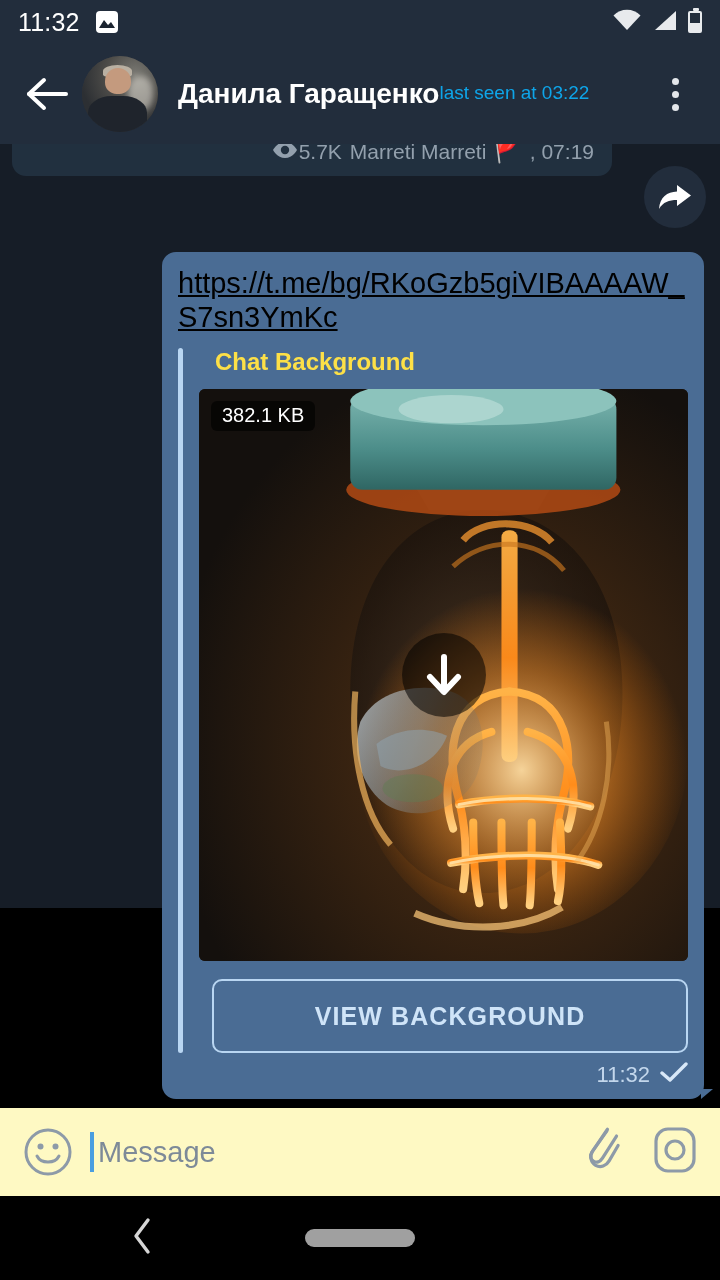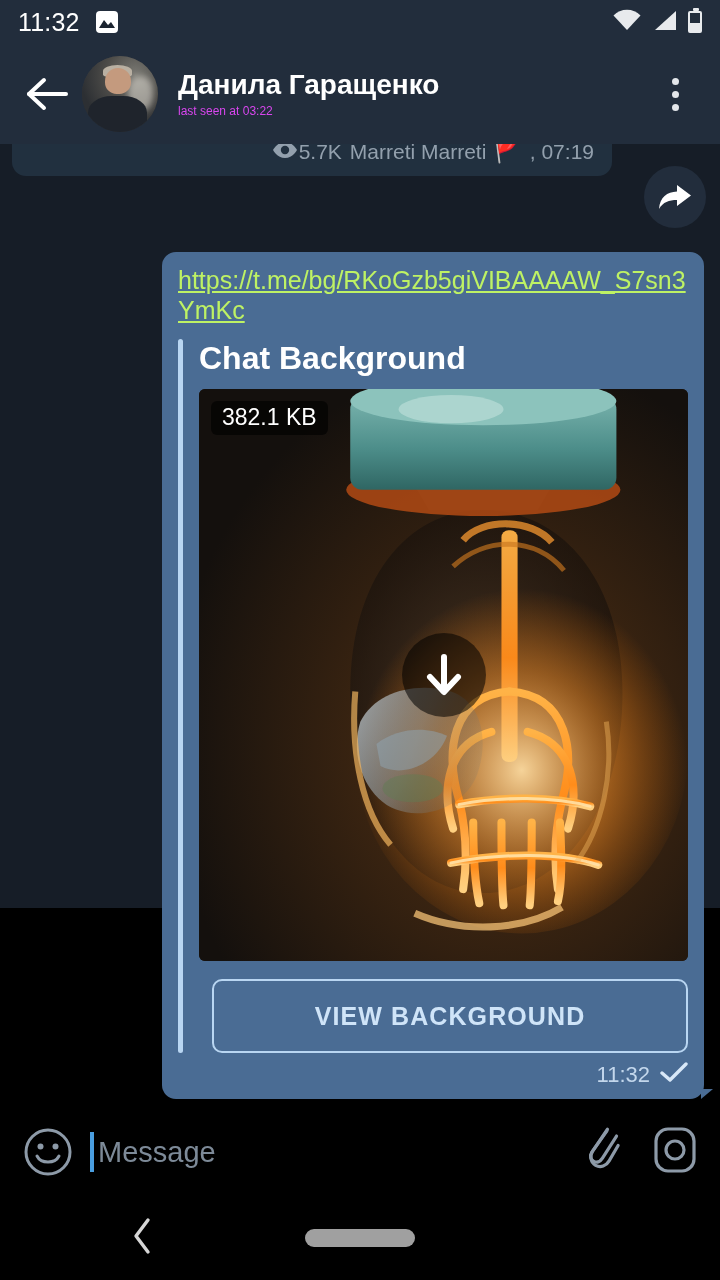--- a/index.html
+++ b/index.html
@@ -55,23 +55,23 @@
     background:#b9b0a2; border-radius:50% 50% 20% 20%;
   }
   .hdr-avatar .av-body {
     position:absolute; left:8%; top:52%; width:78%; height:55%;
     background:#1f242c; border-radius:40% 40% 12% 12%;
   }
   .hdr-avatar .av-blur {
     position:absolute; left:60%; top:26%; width:34%; height:46%;
     background:rgba(225,222,214,.55); border-radius:45%; filter:blur(3px);
   }
-  .hdr-text { margin-left:20px; display:flex; flex-direction:column; justify-content:flex-start; min-width:0; }
+  .hdr-text { margin-left:20px; display:flex; flex-direction:row; justify-content:flex-start; min-width:0; }
   .hdr-title { color:#fff; font-size:28px; font-weight:bold; line-height:1.15; white-space:nowrap; }
-  .hdr-sub { color:#d946ef; font-size:12px; line-height:1.3; margin-top:3px; white-space:nowrap; }
+  .hdr-sub { color:#0ea5e9; font-size:19px; line-height:1.3; margin-top:3px; white-space:nowrap; }
   .hdr-menu { margin-left:auto; width:50px; height:56px; display:flex; flex-direction:column;
     align-items:center; justify-content:center; gap:6px; flex:none; }
   .hdr-menu i { width:7px; height:7px; border-radius:50%; background:#e3e6ea; display:block; }
 
   
   .chat { position:absolute; top:144px; left:0; width:720px; height:964px; overflow:hidden; }
 
   
   .msg-in-wrap { position:absolute; top:0; left:12px; width:600px; }
   .bubble-in {
@@ -99,57 +99,57 @@
   
   .msg-out-wrap { position:absolute; top:108px; left:162px; width:542px; }
   .bubble-out {
     background:#4a6c94; border-radius:14px; padding:14px 16px 10px 16px; position:relative;
   }
   .bubble-out::after {
     content:""; position:absolute; right:-9px; bottom:0; width:0; height:0;
     border-left:12px solid #4a6c94; border-bottom:10px solid transparent;
   }
   .out-link {
-    color:#bef264; font-size:25px; line-height:1.18; 
+    color:#000000; font-size:29px; line-height:1.18; 
     word-break:break-all; display:block;
   }
   .preview {
     display:flex; margin-top:14px;
   }
   .preview-bar { width:5px; border-radius:3px; background:#b9d6f2; flex:none; }
   .preview-body { flex:1; padding-left:16px; min-width:0; }
-  .preview-title { color:#ffffff; font-size:32px; font-weight:bold; line-height:1.2; }
+  .preview-title { color:#fde047; font-size:24px; font-weight:bold; line-height:1.2;margin-left:16px; }
   .media {
     margin-top:12px; width:100%; height:572px; border-radius:6px; overflow:hidden;
     position:relative; background:#241a12;
   }
   .media-img { position:absolute; inset:0; }
   .size-badge {
     position:absolute; top:12px; left:12px; background:rgba(0,0,0,.62);
-    color:#fff; font-size:23px; padding:3px 11px 4px 11px; border-radius:6px; z-index:4;
+    color:#fff; font-size:20px; padding:3px 11px 4px 11px; border-radius:6px; z-index:4;
   }
   .dl-btn {
     position:absolute; left:50%; top:50%; transform:translate(-50%,-50%);
     width:84px; height:84px; border-radius:50%; background:rgba(0,0,0,.55);
     display:flex; align-items:center; justify-content:center; z-index:4;
   }
   .view-bg-btn {
     margin-top:18px; height:74px; border:2px solid #b9d6f2; border-radius:10px;
     display:flex; align-items:center; justify-content:center;margin-left:13px;
   }
   .view-bg-label { color:#cfe4f8; font-size:25px; font-weight:bold; letter-spacing:1.1px; }
   .msg-meta-out {
     display:flex; align-items:center; justify-content:flex-end; gap:10px;
     margin-top:8px; color:#c3d7ec; font-size:22px;
   }
 
   
   .inputbar {
     position:absolute; top:1108px; left:0; width:720px; height:88px;
-    background:#000000; display:flex; align-items:center; padding:12px 22px;
+    background:#fef9c3; display:flex; align-items:center; padding:12px 22px;
   }
   .emoji-btn { width:52px; height:52px; flex:none; display:flex; align-items:center; justify-content:center; }
   .msg-field { flex:1; display:flex; align-items:center; margin-left:16px; position:relative; height:52px; }
   .caret { width:4px; height:40px; background:#4a9ee0; flex:none; }
   .placeholder { color:#7d8a98; font-size:29px; margin-left:4px; }
   .ib-right { display:flex; align-items:center; gap:28px; margin-left:12px; flex:none; }
 
   
   .navbar { position:absolute; top:1196px; left:0; width:720px; height:84px; background:#000; }
   .nav-back { position:absolute; left:130px; top:50%; transform:translateY(-50%); }

